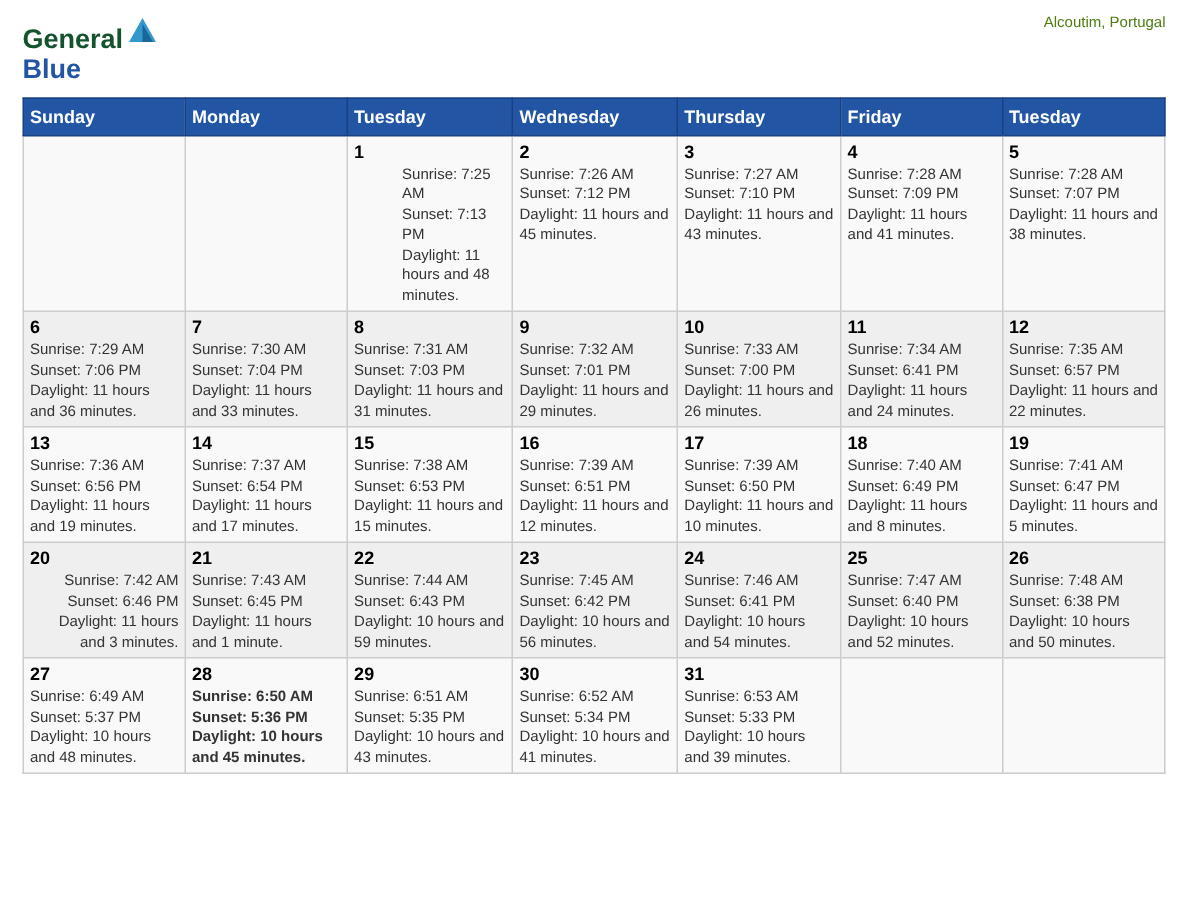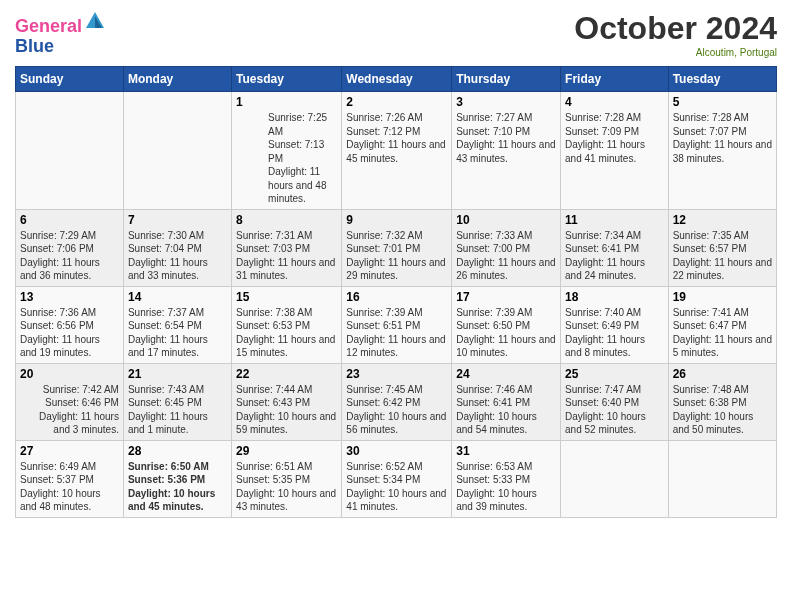--- a/index.html
+++ b/index.html
@@ -22,21 +22,21 @@
     }
     .logo {
       display: flex;
       align-items: center;
     }
     .logo-text {
       font-size: 18px;
       font-weight: bold;
       line-height: 1.1;
     }
-    .logo-general { color: #ec4899; }
+    .logo-general { color: #14532d; }
     .logo-blue { color: #2255a4; }
     .logo-icon {
       width: 22px;
       height: 22px;
       margin-left: 2px;
     }
     .title-block {
       text-align: right;
     }
     .month-title {
@@ -100,21 +100,20 @@
               <polygon points="11,2 20,18 2,18" fill="#3399cc"></polygon>
               <polygon points="11,6 18,18 11,18" fill="#1a6699"></polygon>
             </svg>
         </div>
         <div class="logo-text">
           <span class="logo-blue">Blue</span>
         </div>
       </div>
     </div>
     <div class="title-block">
-      <div class="month-title">October 2024</div>
       <div class="location">Alcoutim, Portugal</div>
     </div>
   </div>
 
   <table>
     <thead>
       <tr>
       <th>Sunday</th>
           <th>Monday</th>
           <th>Tuesday</th>

